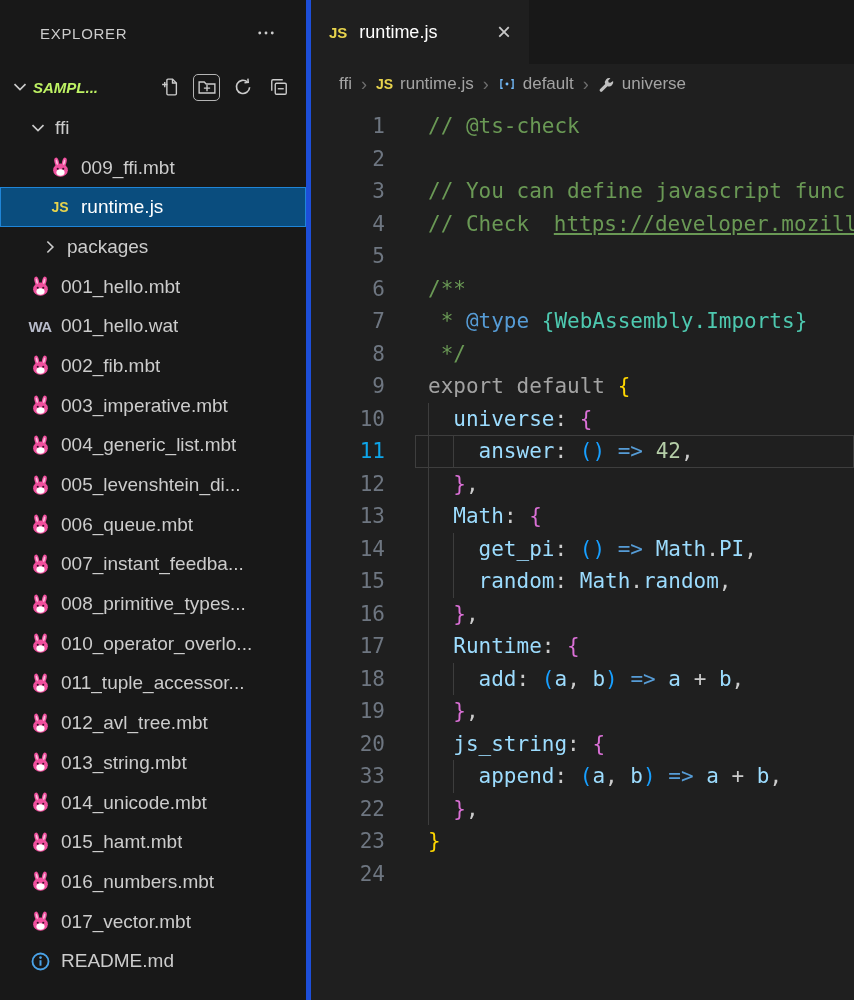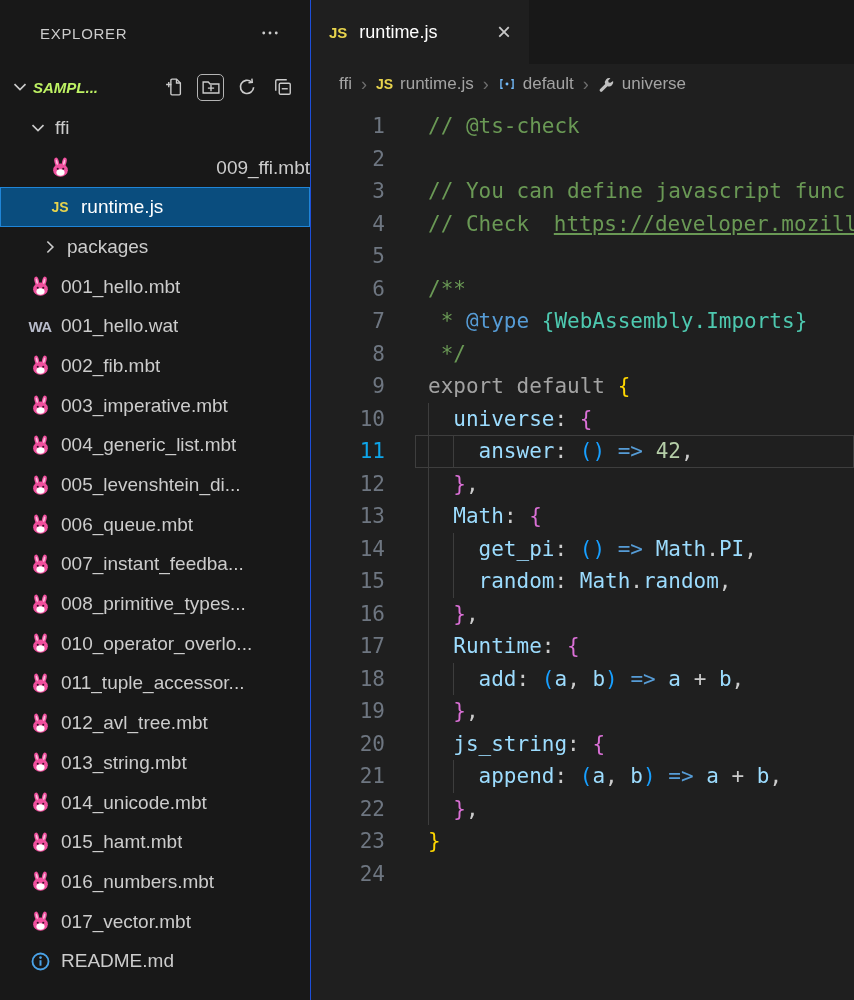--- a/index.html
+++ b/index.html
@@ -2,21 +2,21 @@
 <html><head>
 <meta charset="utf-8">
 <style>
   * { margin:0; padding:0; box-sizing:border-box; }
   html,body { width:854px; height:1000px; overflow:hidden; background:#1f1f1f;
               font-family:"Liberation Sans", sans-serif; }
   .app { position:relative; width:854px; height:1000px; background:#1f1f1f; color:#cccccc; overflow:hidden; }
 
   
   .sidebar { position:absolute; top:0; left:0; bottom:0; width:311px;
-             background:#181818; border-right:1px solid #1d4ed8; }
+             background:#181818; border-right:5px solid #1d4ed8; }
   .title-row { height:66px; display:flex; align-items:center; padding:0 26px 0 40px; }
   .ttl { font-size:15px; letter-spacing:.7px; color:#cccccc; }
   .icon-btn { margin-left:auto; background:none; border:0; cursor:pointer;
               display:flex; align-items:center; justify-content:center;
               width:28px; height:28px; border-radius:5px; }
   .section-row { height:42px; display:flex; align-items:center; padding:0 14px 0 10px; }
   .section-row .chev { display:flex; margin-right:3px; }
   .section-label { font-weight:700; font-size:15px; color:#bef264; white-space:nowrap;font-style:italic; }
   .sec-actions { margin-left:auto; display:flex; align-items:center; gap:9px; }
   .sec-actions .icon-btn { margin-left:0; width:27px; height:27px; }
@@ -136,21 +136,21 @@
 
     <div class="tree">
         <div class="trow" style="padding-left: 28px;">
           <span class="chev">
             <svg width="20" height="20" viewBox="0 0 16 16">
               <path d="M3.6 5.7 8 10.1l4.4-4.4" fill="none" stroke="#cccccc" stroke-width="1.3"></path>
             </svg>
           </span>
           <span class="tlabel">ffi</span>
         </div>
-        <div class="trow" style="padding-left: 48px; justify-content: space-between;">
+        <div class="trow" style="padding-left: 48px;">
           <span class="ficon">
             <svg width="21" height="21" viewBox="0 0 16 16">
               <g fill="#f0509e">
                 <ellipse cx="5.1" cy="3.8" rx="1.7" ry="3.4" transform="rotate(-14 5.1 3.8)"></ellipse>
                 <ellipse cx="10.9" cy="3.8" rx="1.7" ry="3.4" transform="rotate(14 10.9 3.8)"></ellipse>
                 <ellipse cx="8" cy="10" rx="5.6" ry="5"></ellipse>
               </g>
               <ellipse cx="5.2" cy="4" rx="0.7" ry="2.1" fill="#fbbcdc" transform="rotate(-14 5.2 4)"></ellipse>
               <ellipse cx="10.8" cy="4" rx="0.7" ry="2.1" fill="#fbbcdc" transform="rotate(14 10.8 4)"></ellipse>
               <ellipse cx="8" cy="11.8" rx="3.1" ry="2.4" fill="#ffffff"></ellipse>
@@ -588,21 +588,21 @@
           </div>
           <div class="cline">
             <span class="gut">19</span>
             <span class="ctext"><span class="t-pl">  </span><span class="t-b2">}</span><span class="t-pl">,</span></span>
           </div>
           <div class="cline">
             <span class="gut">20</span>
             <span class="ctext"><span class="t-pl">  </span><span class="t-pr">js_string</span><span class="t-pl">: </span><span class="t-b2">{</span></span>
           </div>
           <div class="cline">
-            <span class="gut">21</span>
+            <span class="gut">33</span>
             <span class="ctext"><span class="t-pl">    </span><span class="t-pr">append</span><span class="t-pl">: </span><span class="t-b3">(</span><span class="t-pr">a</span><span class="t-pl">, </span><span class="t-pr">b</span><span class="t-b3">)</span><span class="t-pl"> </span><span class="t-ar">=&gt;</span><span class="t-pl"> </span><span class="t-pr">a</span><span class="t-pl"> + </span><span class="t-pr">b</span><span class="t-pl">,</span></span>
           </div>
           <div class="cline">
             <span class="gut">22</span>
             <span class="ctext"><span class="t-pl">  </span><span class="t-b2">}</span><span class="t-pl">,</span></span>
           </div>
           <div class="cline">
             <span class="gut">23</span>
             <span class="ctext"><span class="t-b1">}</span></span>
           </div>

